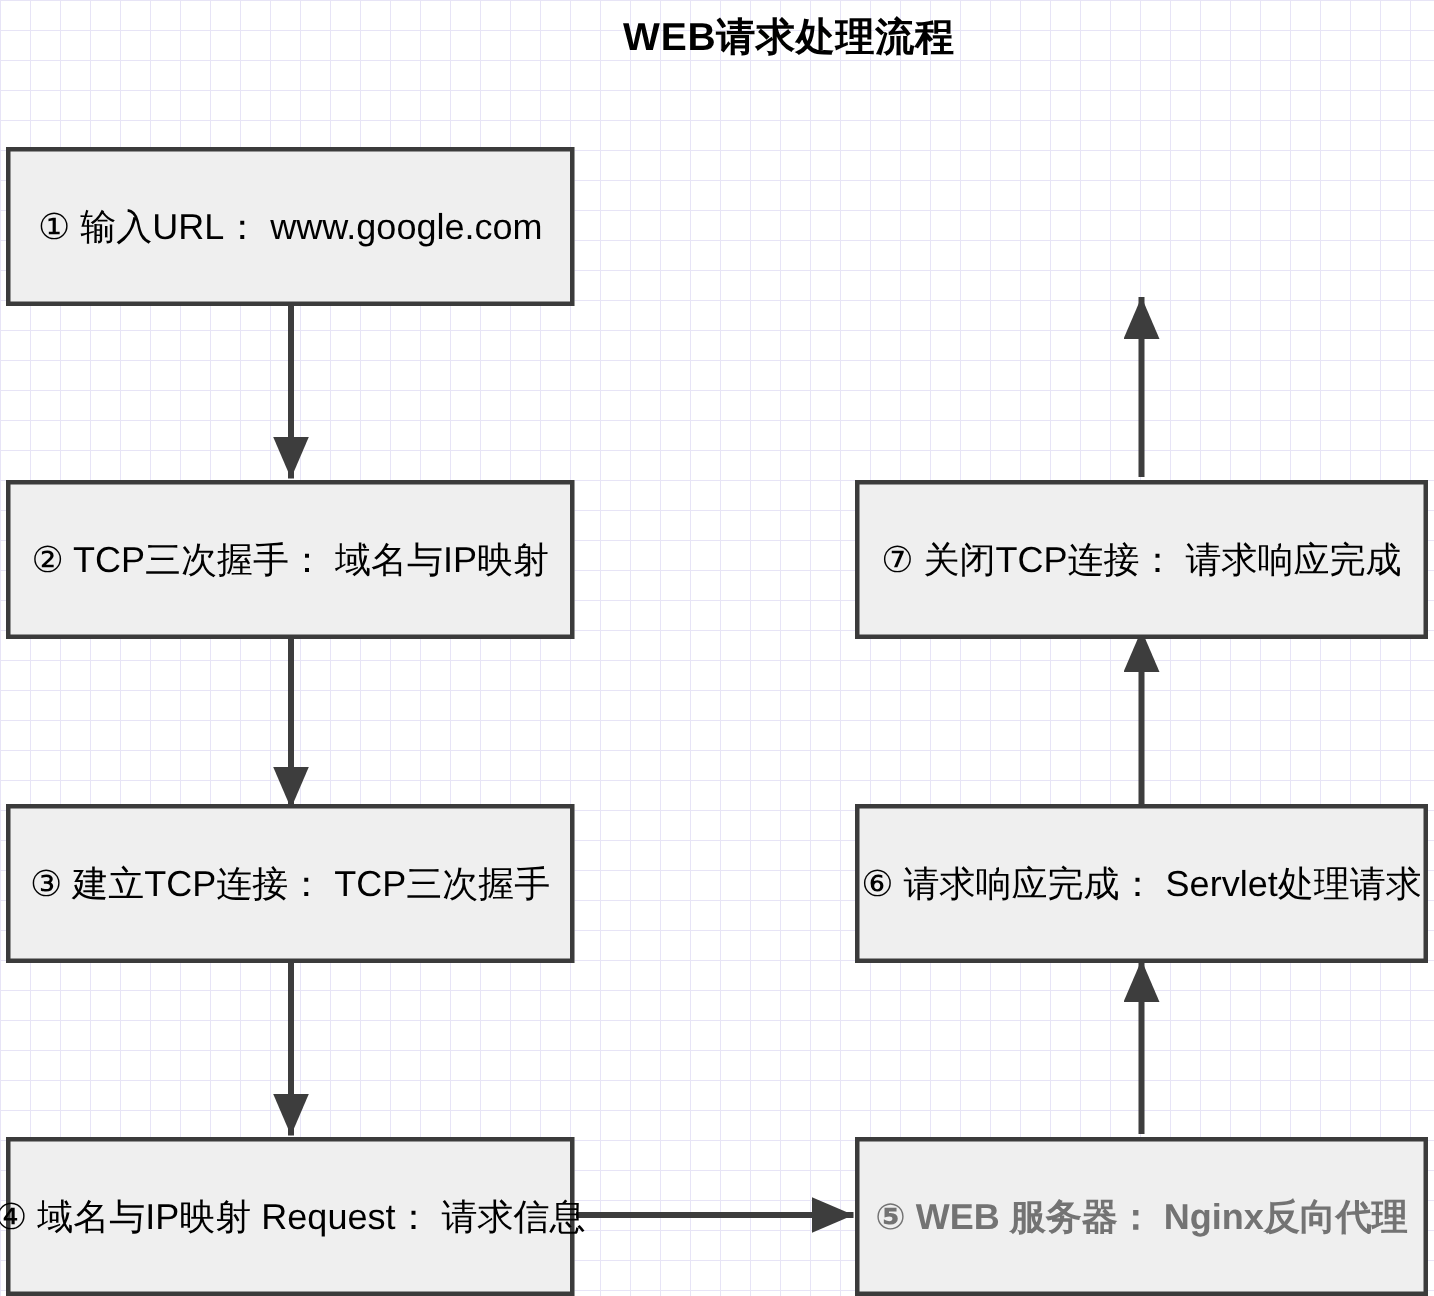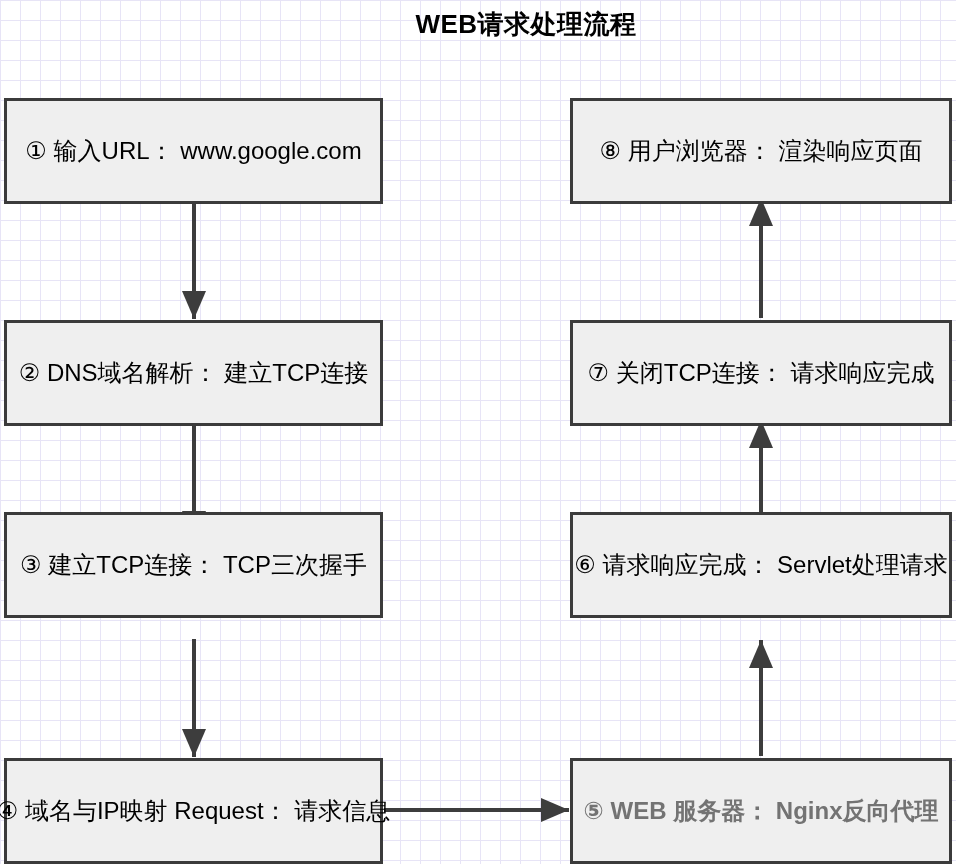--- a/index.html
+++ b/index.html
@@ -53,21 +53,21 @@
     white-space: nowrap;
   }
   .node.emphasis {
     color: var(--emphasis-text, #9e1b1b);
     font-weight: bold;
   }
   .col-left  { left: 4px;   width: 379px; }
   .col-right { left: 570px; width: 382px; }
   .row-1 { top: 98px; }
   .row-2 { top: 320px; }
-  .row-3 { top: 512px; }
+  .row-3 { top: 536px; }
   .row-4 { top: 758px; }
 </style>
 </head>
 <body>
 
 <div class="canvas">
 
   <h1 class="diagram-title">WEB请求处理流程</h1>
 
   <svg class="arrows-layer" width="956" height="864" viewBox="0 0 956 864" xmlns="http://www.w3.org/2000/svg">
@@ -82,34 +82,31 @@
     <line x1="384" y1="810" x2="569" y2="810" stroke="currentColor" stroke-width="4" marker-end="url(#ah)"></line>
     <line x1="761" y1="756" x2="761" y2="640" stroke="currentColor" stroke-width="4" marker-end="url(#ah)"></line>
     <line x1="761" y1="538" x2="761" y2="420" stroke="currentColor" stroke-width="4" marker-end="url(#ah)"></line>
     <line x1="761" y1="318" x2="761" y2="198" stroke="currentColor" stroke-width="4" marker-end="url(#ah)"></line>
   </svg>
 
   <div class="node col-left row-1">
     <span>① 输入URL： www.google.com</span>
   </div>
   <div class="node col-left row-2">
-    <span>② DNS域名解析： 建立TCP连接</span>
+    <span>② TCP三次握手： 域名与IP映射</span>
   </div>
   <div class="node col-left row-3">
     <span>③ 建立TCP连接： TCP三次握手</span>
   </div>
   <div class="node col-left row-4">
     <span>④ 域名与IP映射 Request： 请求信息</span>
   </div>
   <div class="node col-right row-4 emphasis" style="color: #737373;">
     <span>⑤ WEB 服务器： Nginx反向代理</span>
   </div>
   <div class="node col-right row-3">
     <span>⑥ 请求响应完成： Servlet处理请求</span>
   </div>
   <div class="node col-right row-2">
     <span>⑦ 关闭TCP连接： 请求响应完成</span>
   </div>
-  <div class="node col-right row-1">
-    <span>⑧ 用户浏览器： 渲染响应页面</span>
-  </div>
 
 </div>
 
 </body></html>

